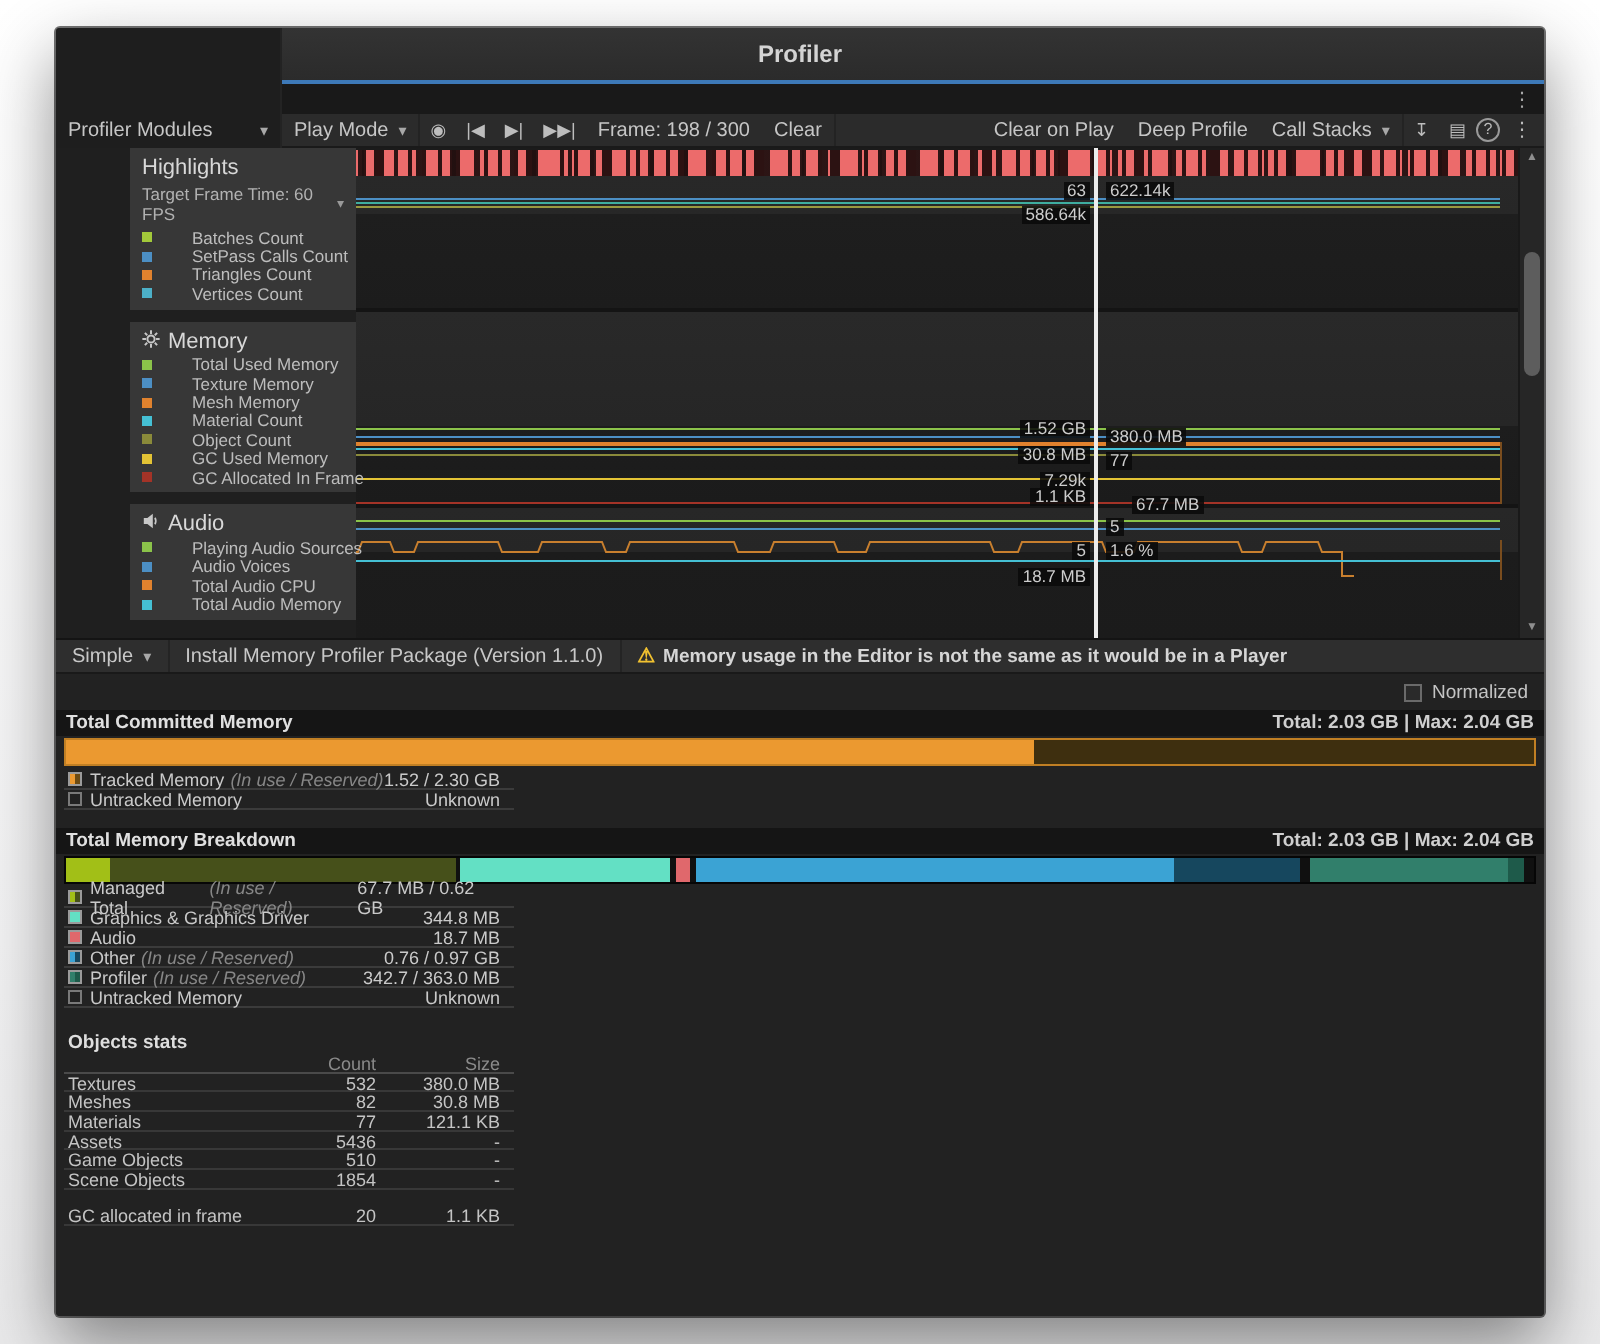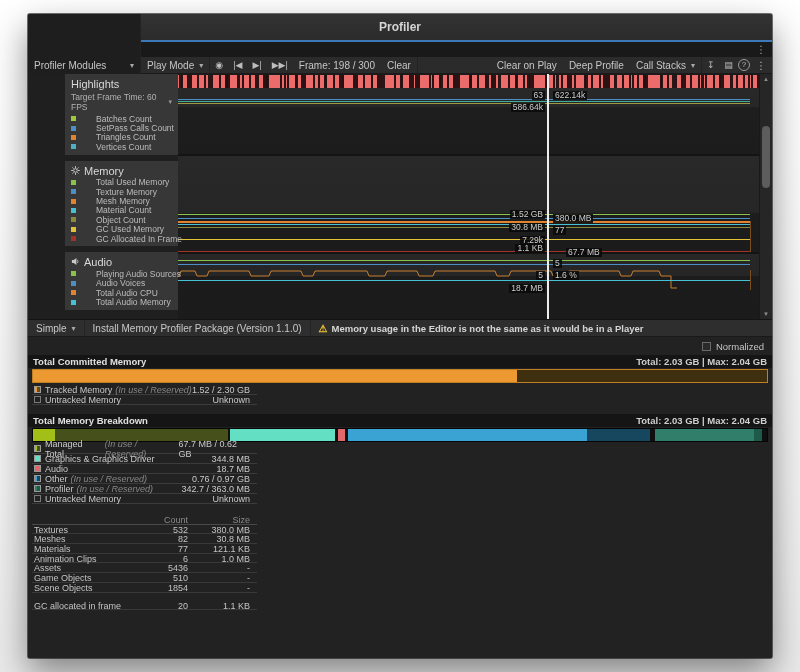--- a/index.html
+++ b/index.html
@@ -386,20 +386,21 @@
           <div class="lrow">
             <span class="sw" style="background: transparent; border-color: rgb(122, 122, 122);"></span>
             <span class="lab">Untracked Memory</span>
             <span class="val">Unknown</span>
           </div>
         </div>
 
       <div style="height:11px"></div>
 
       <div class="ostats">
+        <div class="otitle">Objects stats</div>
         <div class="orow hdr">
           <span class="c1"></span>
           <span class="c2">Count</span>
           <span class="c3">Size</span>
         </div>
         <div id="objects-rows">
             <div class="orow">
               <span class="c1">Textures</span>
               <span class="c2">532</span>
               <span class="c3">380.0 MB</span>
@@ -408,25 +409,20 @@
               <span class="c1">Meshes</span>
               <span class="c2">82</span>
               <span class="c3">30.8 MB</span>
             </div>
             <div class="orow">
               <span class="c1">Materials</span>
               <span class="c2">77</span>
               <span class="c3">121.1 KB</span>
             </div>
             <div class="orow">
-              <span class="c1">Animation Clips</span>
-              <span class="c2">6</span>
-              <span class="c3">1.0 MB</span>
-            </div>
-            <div class="orow">
               <span class="c1">Assets</span>
               <span class="c2">5436</span>
               <span class="c3">-</span>
             </div>
             <div class="orow">
               <span class="c1">Game Objects</span>
               <span class="c2">510</span>
               <span class="c3">-</span>
             </div>
             <div class="orow">

